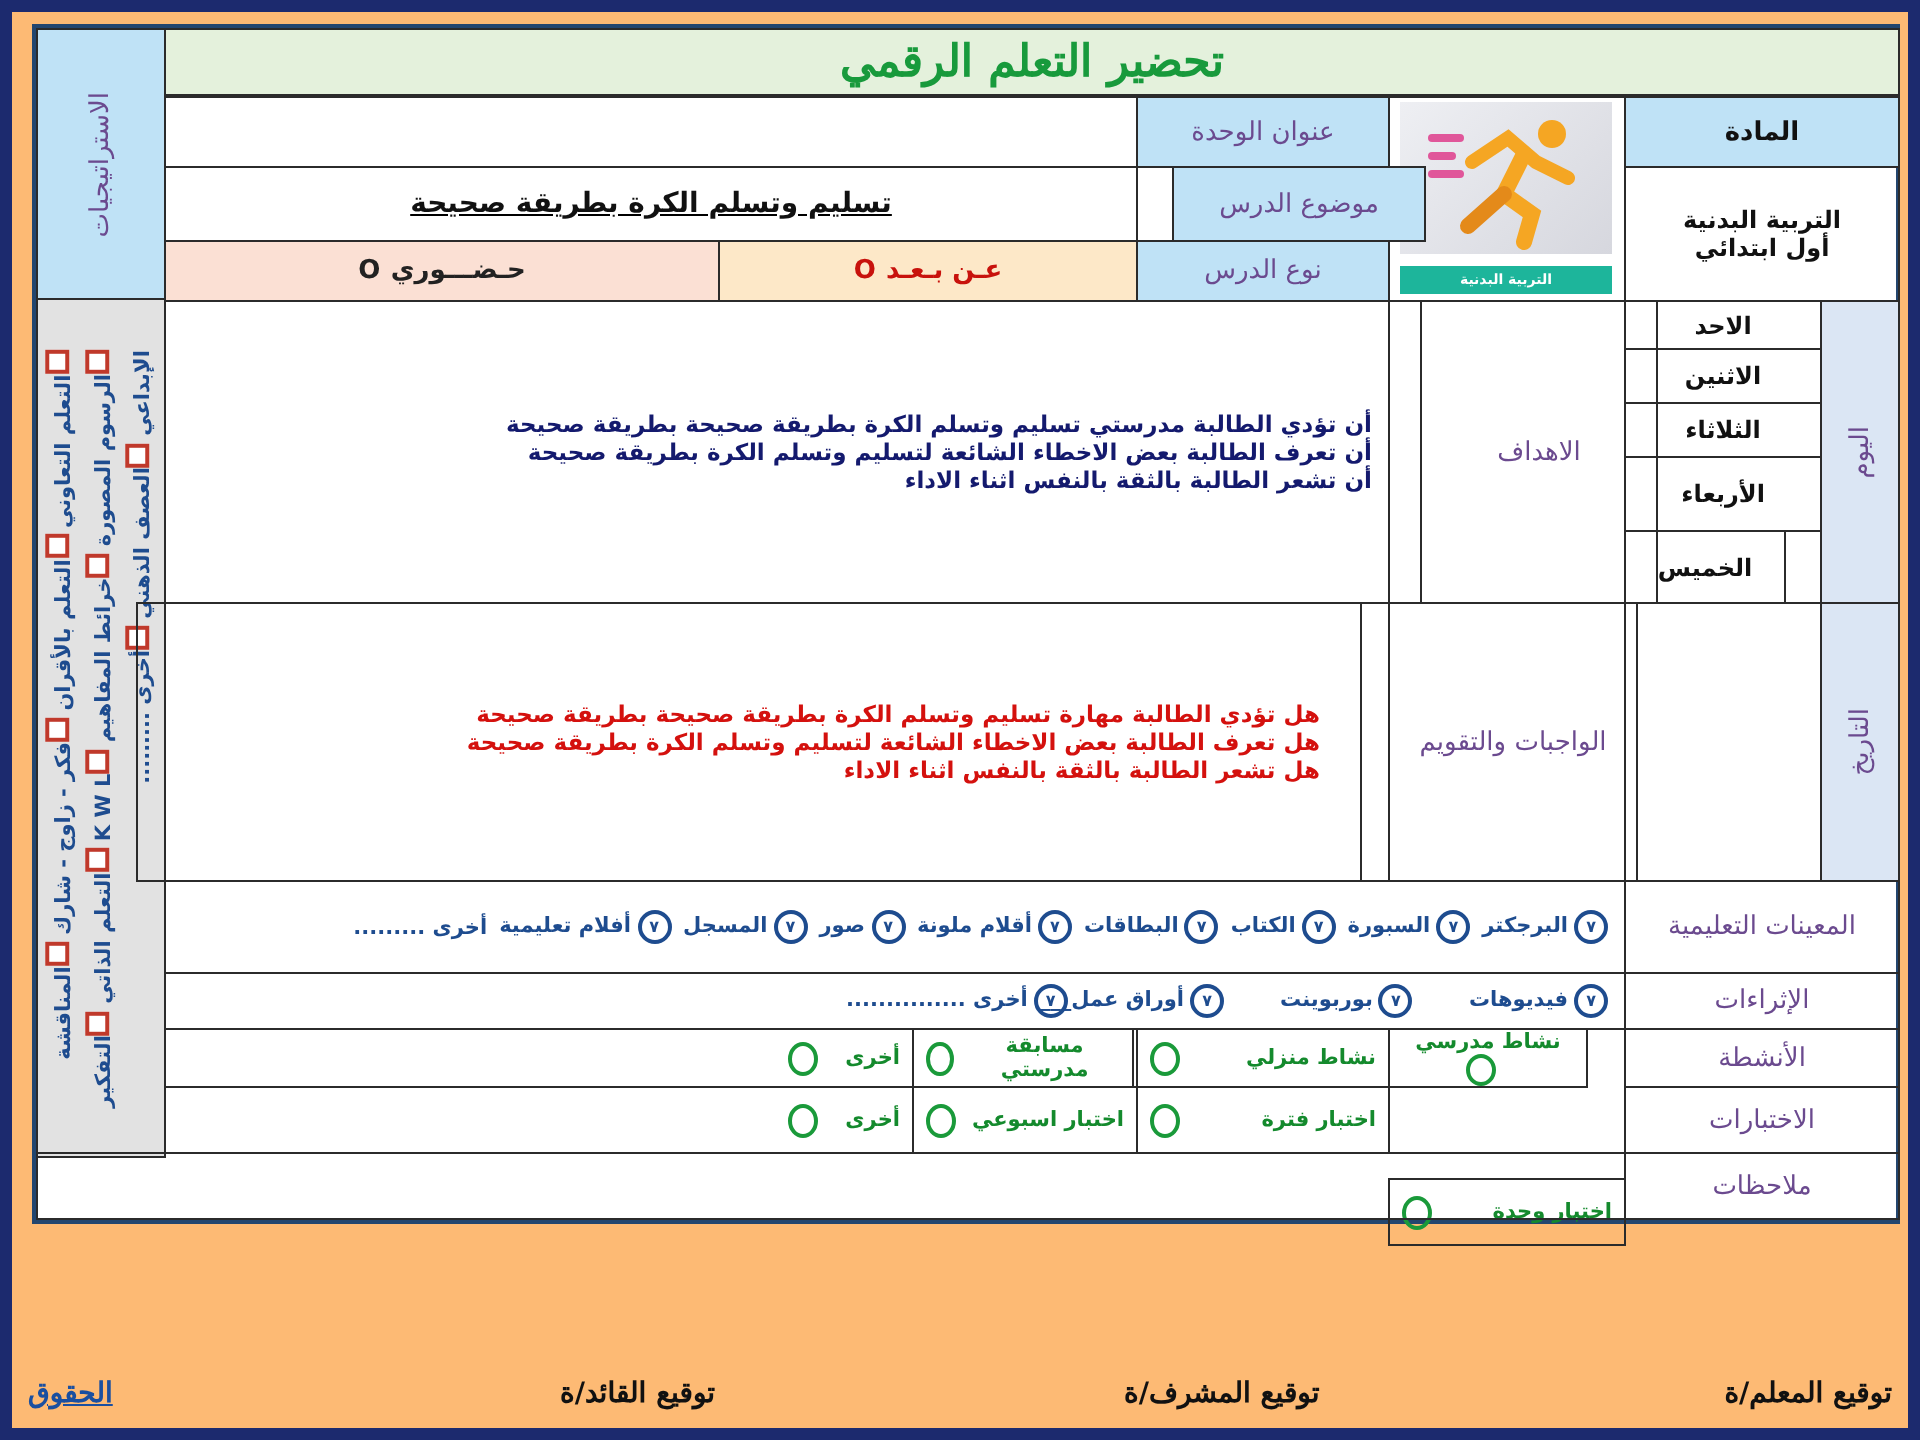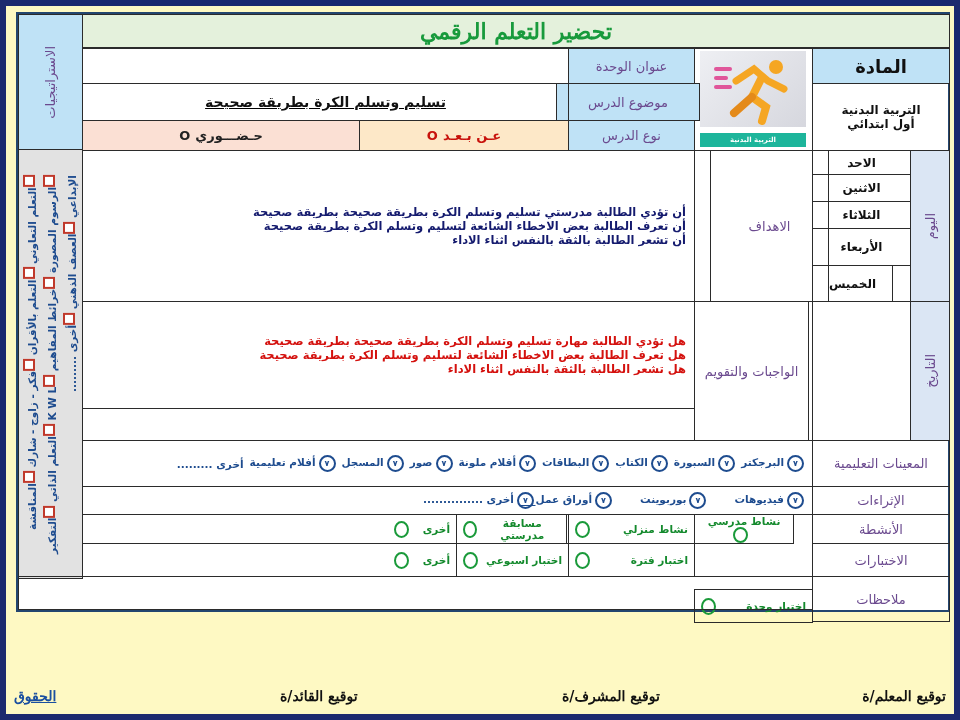--- a/index.html
+++ b/index.html
@@ -1,21 +1,21 @@
 <!DOCTYPE html>
 <html><head>
 <meta charset="utf-8">
 <style>
   html, body { margin:0; padding:0; }
   body {
     width:960px; height:720px; background:#1c2a6e; position:relative; overflow:hidden;
     font-family:"DejaVu Sans", sans-serif;
   }
   .page {
-    position:absolute; left:6px; top:6px; width:948px; height:708px; background:#fef9c3;
+    position:absolute; left:6px; top:6px; width:948px; height:708px; background:#fdba74;
   }
   .sheet {
     position:absolute; left:10px; top:6px; width:934px; height:600px;
     border:2px solid #23466f; box-sizing:border-box; background:#fff;
   }
   .abs { position:absolute; box-sizing:border-box; }
   .cell {
     position:absolute; box-sizing:border-box; border:1px solid #2b2b2b;
     display:flex; align-items:center; justify-content:center; text-align:center;
     direction:rtl;
@@ -99,21 +99,21 @@
         </div>
         <div>
           <span>الإبداعي</span>
           <span class="sq"></span><span>العصف الذهني</span>
           <span class="sq"></span><span>أخرى .........</span>
         </div>
       </div>
     </div>
 
     <div class="cell blue-bg" style="left:794px; top:34px; width:138px; height:36px;">
-      <span class="bold" style="font-size:18px;">المادة</span>
+      <span class="bold" style="font-size:13px;">المادة</span>
     </div>
     <div class="cell" style="left:794px; top:69px; width:138px; height:68px; flex-direction:column;">
       <span class="bold">التربية البدنية</span>
       <span class="bold">أول ابتدائي</span>
     </div>
 
     <div class="abs" style="left:676px; top:34px; width:119px; height:103px; border:1px solid #2b2b2b; background:#fff;">
       <div class="abs logo-img" style="left:5px; top:2px; width:106px; height:76px;">
         <svg width="106" height="76" viewBox="0 0 106 76">
           <rect x="14" y="16" width="18" height="4" rx="2" fill="#e0569a"></rect>
@@ -128,21 +128,21 @@
       <div class="abs logo-banner" style="left:5px; top:84px; width:106px; height:14px;">التربية البدنية</div>
     </div>
 
     <div class="cell blue-bg" style="left:550px; top:34px; width:127px; height:36px;">
       <span class="lbl">عنوان الوحدة</span>
     </div>
     <div class="cell" style="left:64px; top:34px; width:487px; height:36px;">
       <span></span>
     </div>
 
-    <div class="cell blue-bg" style="left:538px; top:69px; width:144px; height:38px;text-align:right;">
+    <div class="cell blue-bg" style="left:568px; top:69px; width:127px; height:38px;text-align:right;">
       <span class="lbl">موضوع الدرس</span>
     </div>
     <div class="cell" style="left:64px; top:69px; width:487px; height:38px;text-decoration:underline;">
       <span class="lesson-topic">تسليم وتسلم الكرة بطريقة صحيحة</span>
     </div>
 
     <div class="cell blue-bg" style="left:550px; top:106px; width:127px; height:31px;">
       <span class="lbl">نوع الدرس</span>
     </div>
     <div class="cell remote-bg" style="left:341px; top:106px; width:210px; height:31px;">
@@ -183,24 +183,24 @@
       <span class="lbl">الاهداف</span>
     </div>
     <div class="cell" style="left:64px; top:136px; width:613px; height:152px; justify-content:flex-start; padding-right:8px;">
       <div class="objectives">
         <div>أن تؤدي الطالبة مدرستي تسليم وتسلم الكرة بطريقة صحيحة بطريقة صحيحة</div>
         <div>أن تعرف الطالبة بعض الاخطاء الشائعة لتسليم وتسلم الكرة بطريقة صحيحة</div>
         <div>أن تشعر الطالبة بالثقة بالنفس اثناء الاداء</div>
       </div>
     </div>
 
-    <div class="cell" style="left:676px; top:287px; width:115px; height:140px;">
+    <div class="cell" style="left:676px; top:287px; width:125px; height:140px;">
       <span class="lbl">الواجبات والتقويم</span>
     </div>
-    <div class="cell" style="left:64px; top:287px; width:613px; height:108px; justify-content:flex-start; padding-right:8px;">
+    <div class="cell" style="left:50px; top:287px; width:613px; height:140px; justify-content:flex-start; padding-right:20px;">
       <div class="evaluation">
         <div>هل تؤدي الطالبة مهارة تسليم وتسلم الكرة بطريقة صحيحة بطريقة صحيحة</div>
         <div>هل تعرف الطالبة بعض الاخطاء الشائعة لتسليم وتسلم الكرة بطريقة صحيحة</div>
         <div>هل تشعر الطالبة بالثقة بالنفس اثناء الاداء</div>
       </div>
     </div>
 
     <div class="cell" style="left:794px; top:426px; width:138px; height:47px;">
       <span class="lbl">المعينات التعليمية</span>
     </div>
@@ -259,21 +259,21 @@
       </div>
     <div class="cell green-cell" style="left:438px; top:529px; width:113px; height:34px;">
         <span>اختبار اسبوعي</span>
         <span class="circ-o"></span>
       </div>
     <div class="cell green-cell" style="left:64px; top:529px; width:375px; height:34px; justify-content:flex-start; gap:6px;">
         <span>أخرى</span>
         <span class="circ-o"></span>
       </div>
 
-    <div class="cell" style="left:794px; top:562px; width:138px; height:46px;text-align:center;">
+    <div class="cell" style="left:794px; top:562px; width:138px; height:34px;text-align:center;">
       <span class="lbl">ملاحظات</span>
     </div>
     <div class="cell" style="left:0; top:562px; width:795px; height:34px;">
       <span></span>
     </div>
   </div>
 
   <div class="footer-label" style="right:8px;">توقيع المعلم/ة</div>
   <div class="footer-label" style="left:556px;">توقيع المشرف/ة</div>
   <div class="footer-label" style="left:274px;">توقيع القائد/ة</div>

